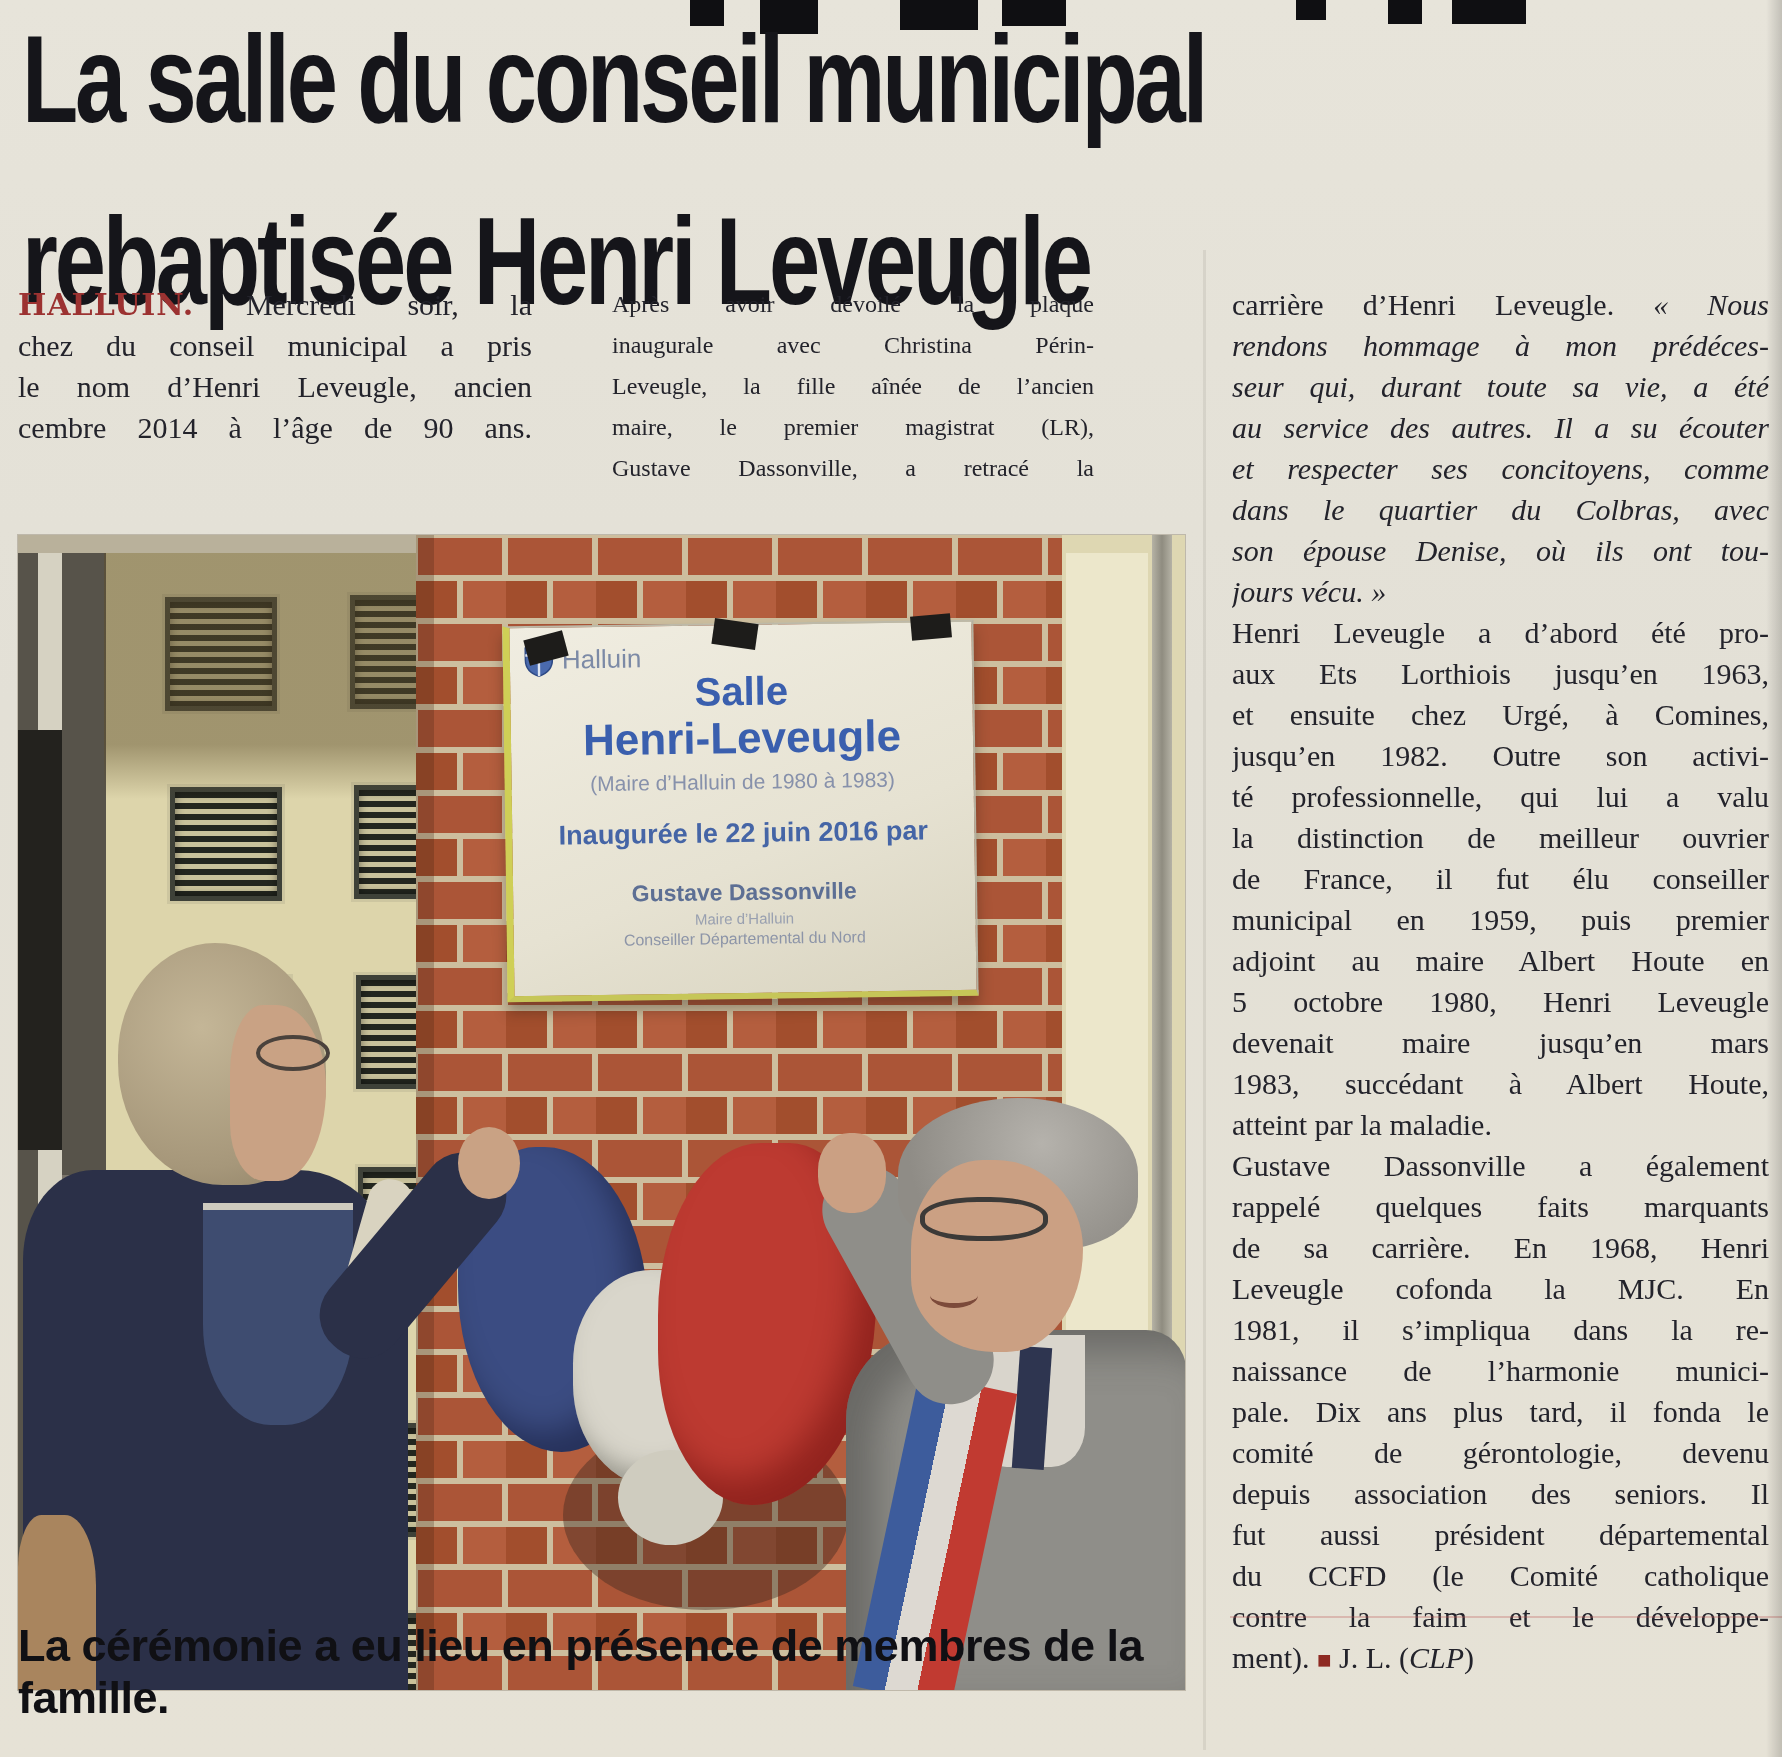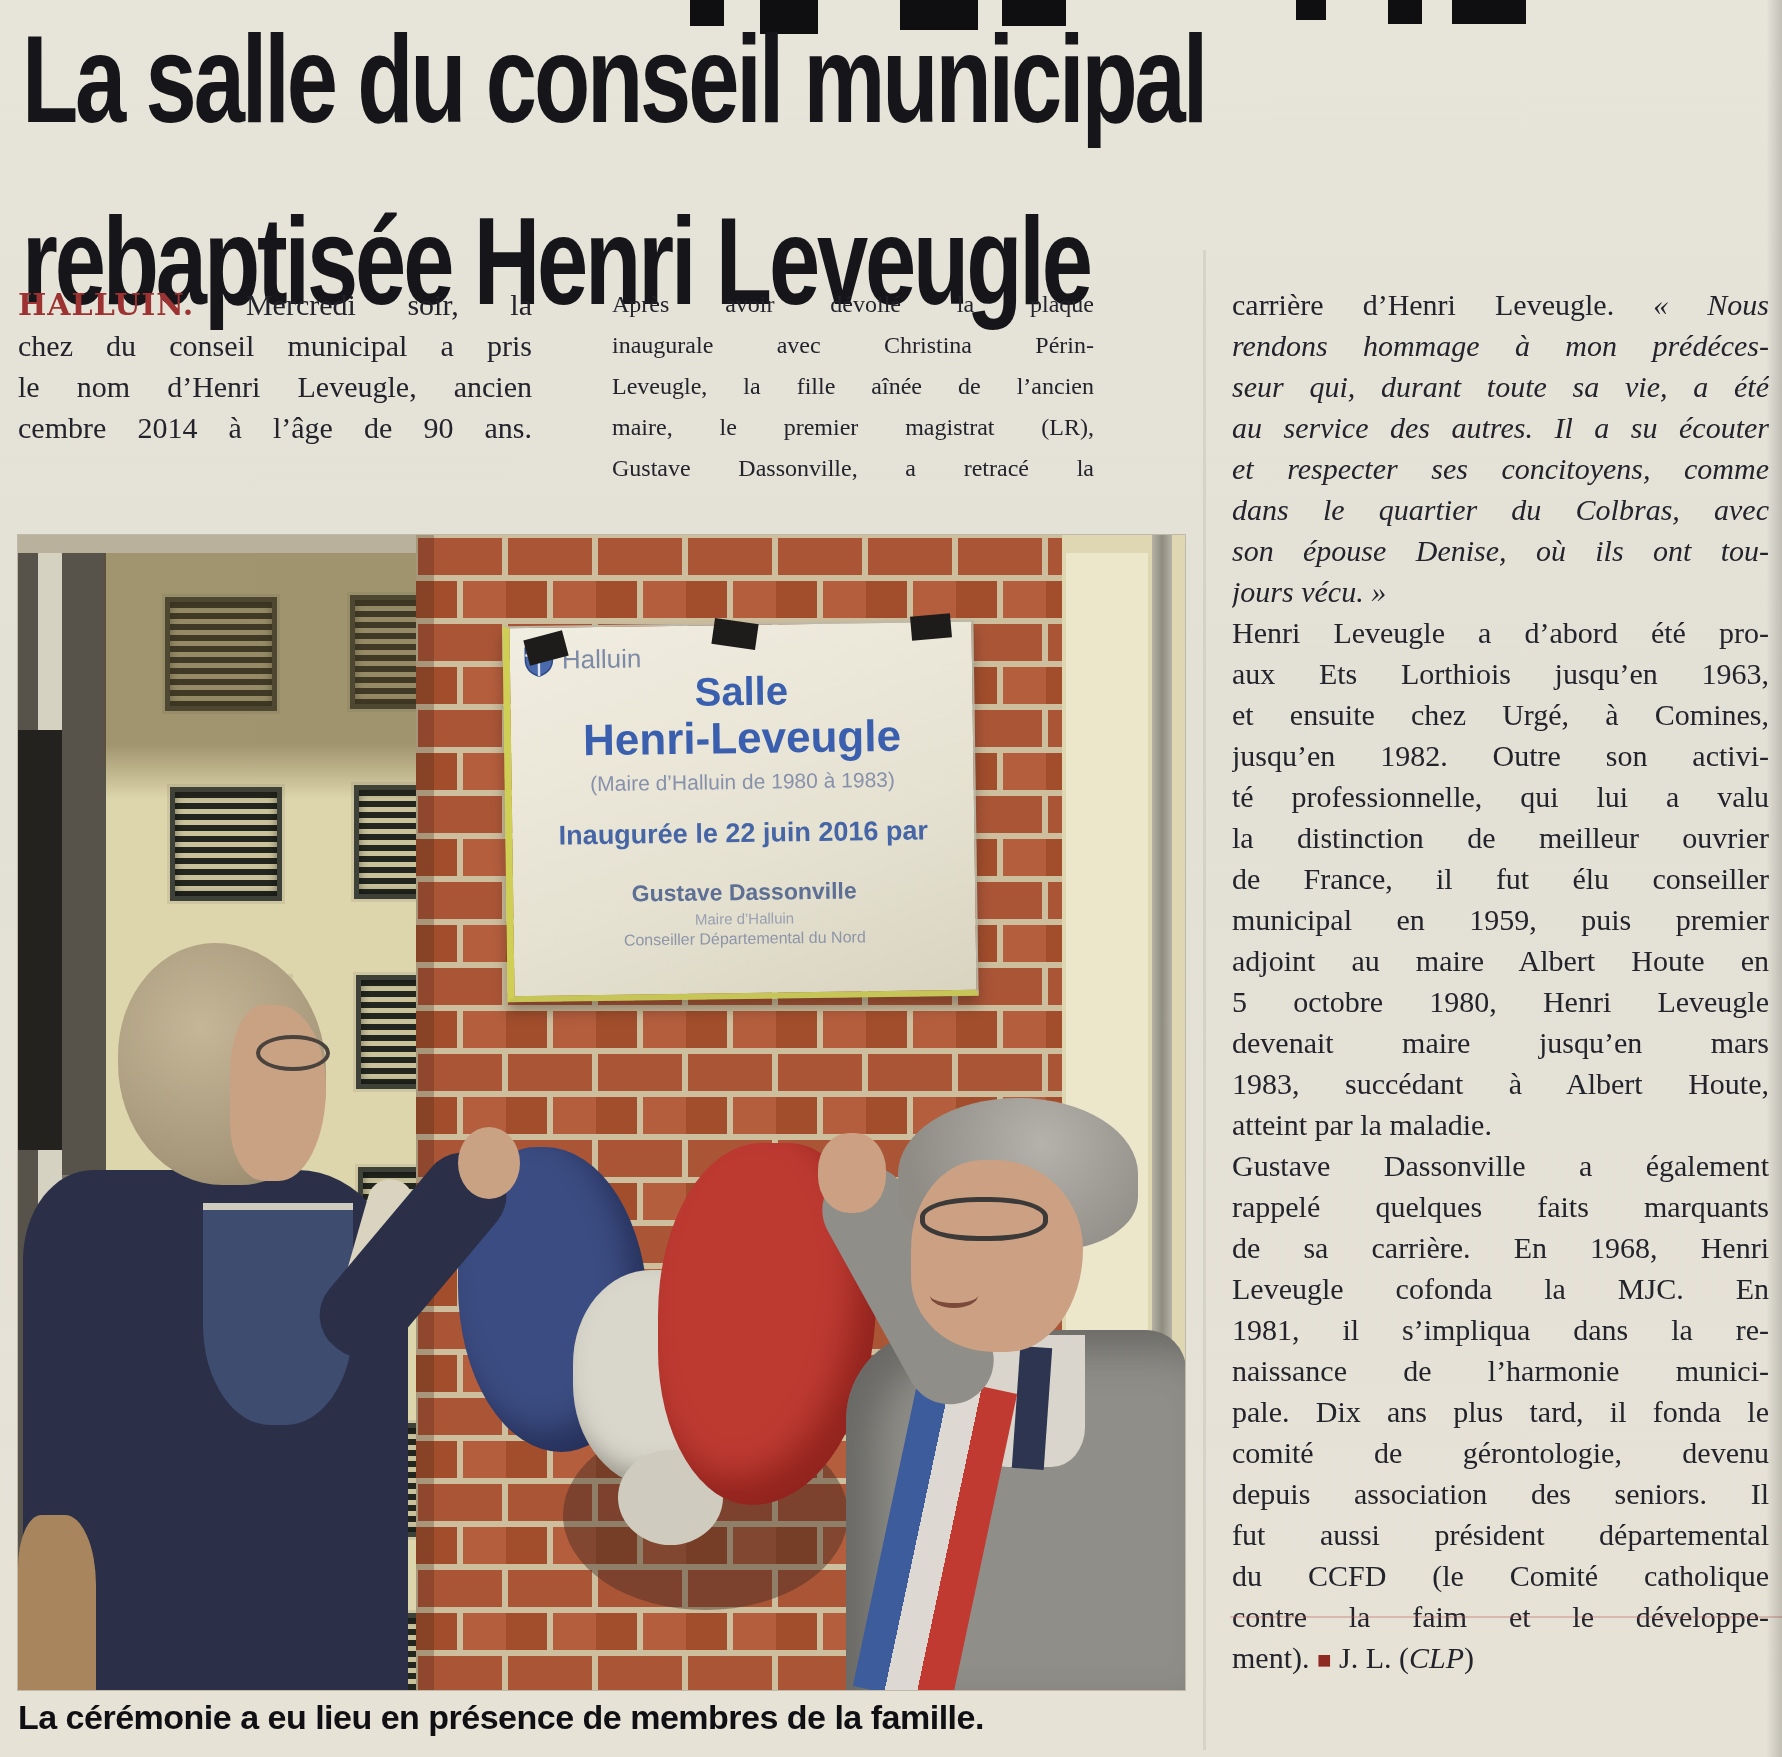--- a/index.html
+++ b/index.html
@@ -100,22 +100,22 @@
   .m-arm{left:760px;top:706px;width:260px;height:88px;background:#8f8e89;border-radius:44px;transform:rotate(61deg);}
   .m-hand{left:800px;top:598px;width:68px;height:80px;background:#cba083;border-radius:46%;}
   .m-hair{left:880px;top:563px;width:240px;height:152px;background:radial-gradient(circle at 60% 30%,#b5b2ac,#8f8c86 75%);
           border-radius:50% 50% 35% 35%;}
   .m-face{left:893px;top:625px;width:172px;height:192px;background:#cba083;
           border-radius:45% 55% 48% 52% / 50% 50% 58% 42%;}
   .m-glasses{left:902px;top:662px;width:118px;height:34px;border:5px solid #3c3a38;border-radius:45%;}
   .m-smile{left:912px;top:748px;width:48px;height:20px;border-bottom:5px solid #7c4a3a;border-radius:50%;}
 
   
-  #caption{position:absolute;left:18px;top:1698px;width:1200px;font-family:"Liberation Sans",sans-serif;
-           font-weight:bold;font-size:34px;color:#101014;letter-spacing:-0.5px;}
+  #caption{position:absolute;left:18px;top:1620px;width:1200px;font-family:"Liberation Sans",sans-serif;
+           font-weight:bold;font-size:45px;color:#101014;letter-spacing:-0.5px;}
 </style>
 </head>
 <body>
 
 <div id="page">
 
   <div class="frag" style="left:690px;width:34px;height:26px;"></div>
   <div class="frag" style="left:760px;width:58px;height:34px;"></div>
   <div class="frag" style="left:900px;width:78px;height:30px;"></div>
   <div class="frag" style="left:1002px;width:64px;height:26px;"></div>

